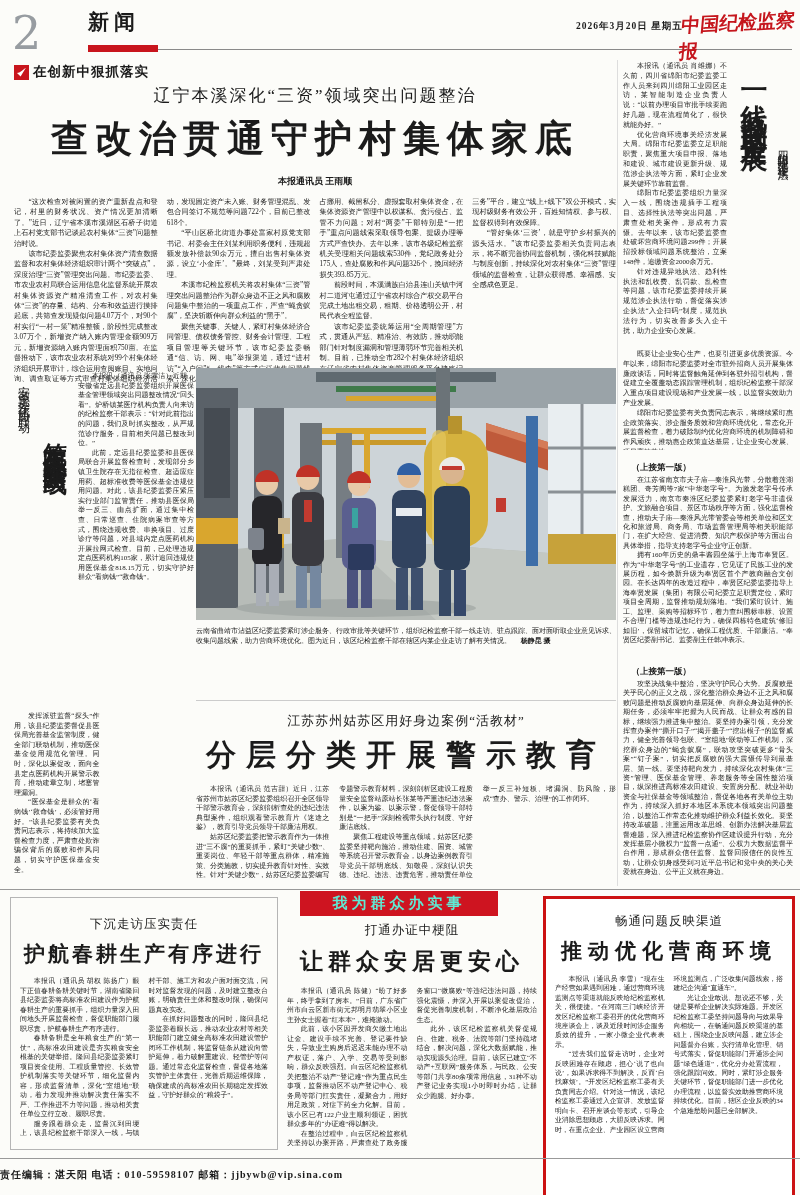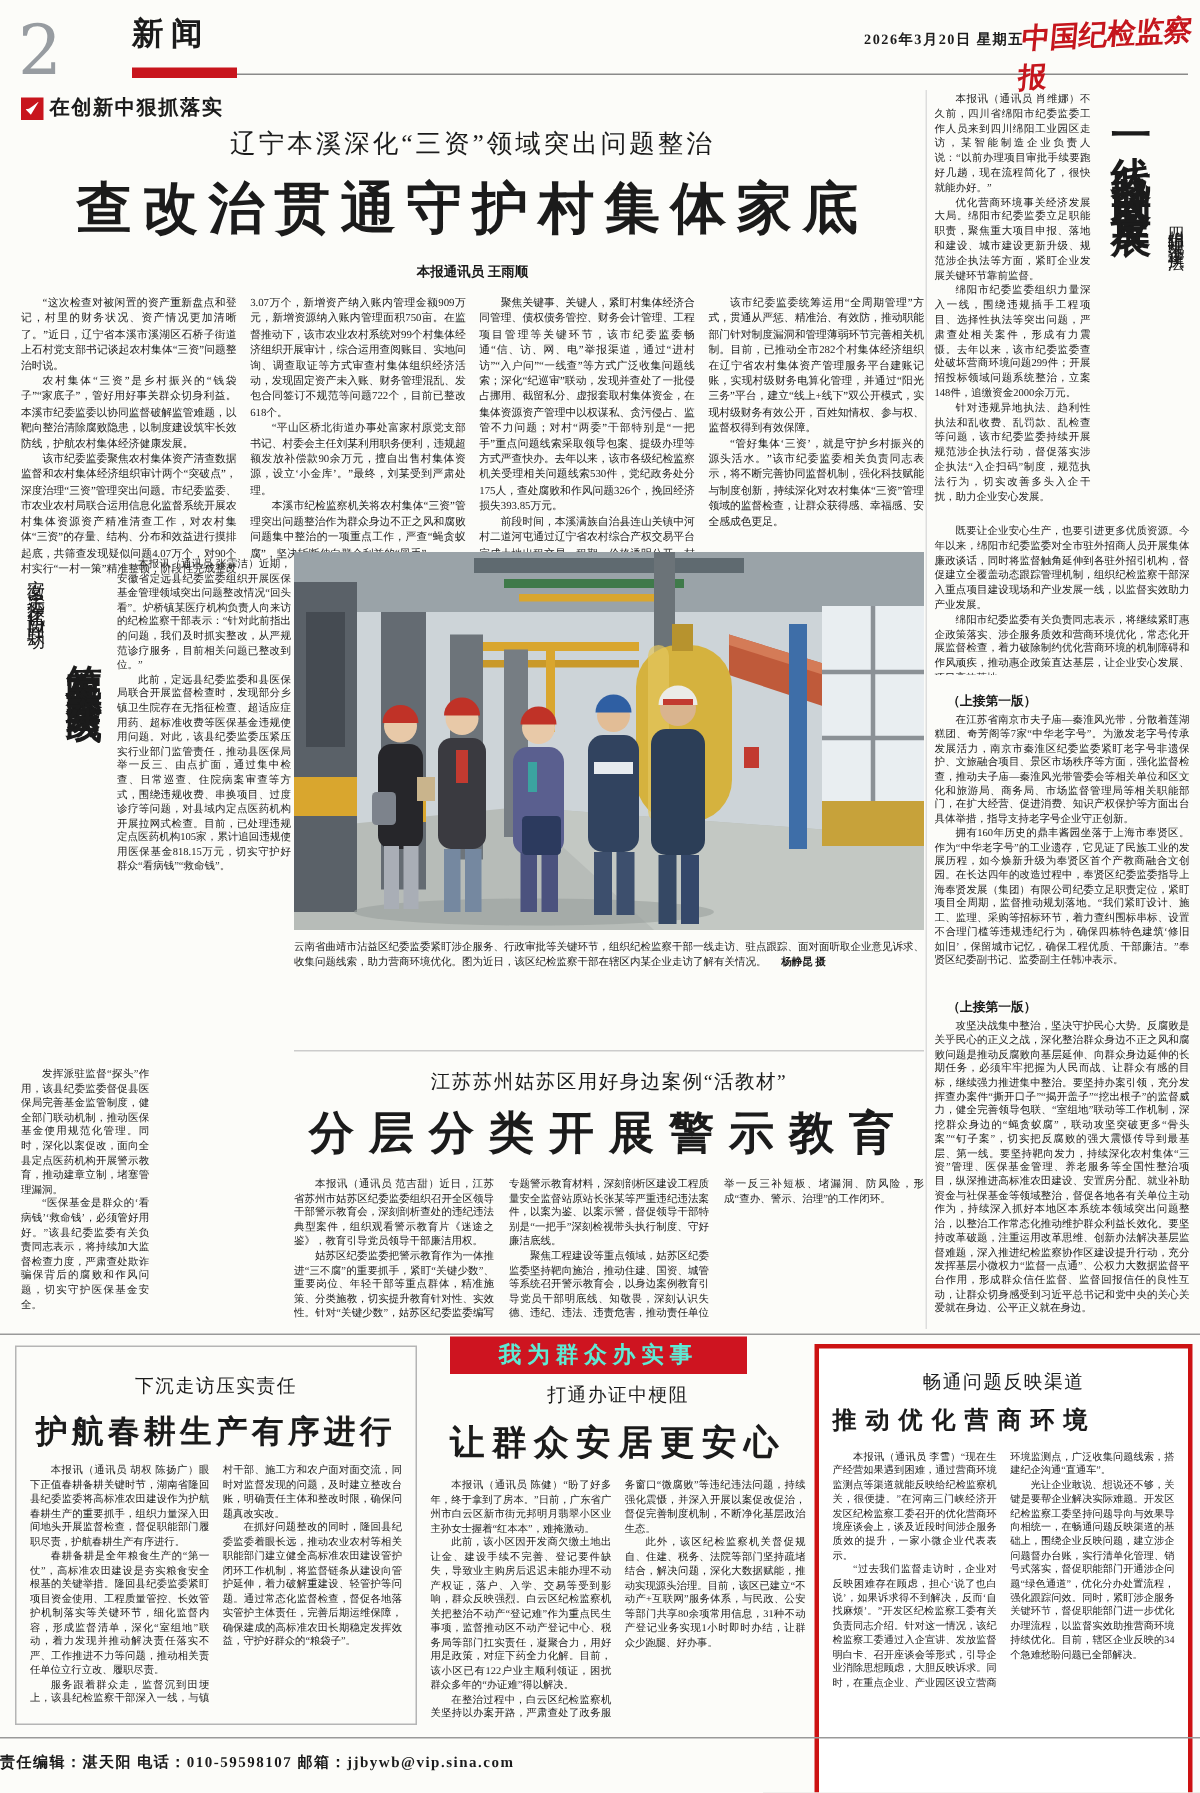--- a/index.html
+++ b/index.html
@@ -75,21 +75,21 @@
   .bl-body{margin-top:8px;column-count:2;column-gap:9px;column-fill:auto;
            font-size:6.9px;line-height:9.5px;height:170px;overflow:hidden;}
   .bm-art{position:absolute;left:287px;top:922px;width:250px;}
   .bm-kicker{text-align:center;font-size:12.5px;letter-spacing:1px;}
   .bm-headline{text-align:center;font-size:23px;font-weight:bold;letter-spacing:5px;margin-top:7px;}
   .bm-body{margin-top:9px;column-count:2;column-gap:9px;column-fill:auto;
            font-size:6.9px;line-height:9.5px;height:168px;overflow:hidden;}
   .br-box{position:absolute;left:543px;top:896px;width:252px;height:322px;border:3px solid #cc1212;
           padding:6px 9px;box-sizing:border-box;background:#fff;}
   .br-kicker{text-align:center;font-size:12.5px;letter-spacing:1px;margin-top:8px;}
-  .br-headline{font-size:16px;font-weight:bold;letter-spacing:6px;margin-top:7px;}
+  .br-headline{text-align:center;font-size:21px;font-weight:bold;letter-spacing:6px;margin-top:7px;}
   .br-body{margin-top:9px;column-count:2;column-gap:9px;column-fill:auto;
            font-size:6.8px;line-height:9.4px;height:172px;overflow:hidden;}
   
   .footer-rule{position:absolute;left:0;top:1158px;width:800px;border-top:1px solid #999;}
   .footer{position:absolute;left:0;top:1168px;width:760px;text-align:left;font-size:10px;font-weight:bold;letter-spacing:1px;}
 </style>
 </head>
 <body>
 
 <div class="page">
@@ -105,21 +105,20 @@
     <span class="flag-icon"></span>
     <span class="flag-label">在创新中狠抓落实</span>
   </div>
 
   <div class="main-art">
     <div class="main-kicker">辽宁本溪深化“三资”领域突出问题整治</div>
     <div class="main-headline">查改治贯通守护村集体家底</div>
     <div class="main-byline">本报通讯员 王雨顺</div>
     <div class="main-body jtext">
         <p>“这次检查对被闲置的资产重新盘点和登记，村里的财务状况、资产情况更加清晰了。”近日，辽宁省本溪市溪湖区石桥子街道上石村党支部书记谈起农村集体“三资”问题整治时说。</p>
-        <p>农村集体“三资”是乡村振兴的“钱袋子”“家底子”，管好用好事关群众切身利益。本溪市纪委监委以协同监督破解监管难题，以靶向整治清除腐败隐患，以制度建设筑牢长效防线，护航农村集体经济健康发展。</p>
         <p>该市纪委监委聚焦农村集体资产清查数据监督和农村集体经济组织审计两个“突破点”，深度治理“三资”管理突出问题。市纪委监委、市农业农村局联合运用信息化监督系统开展农村集体资源资产精准清查工作，对农村集体“三资”的存量、结构、分布和效益进行摸排起底，共筛查发现疑似问题4.07万个，对90个村实行“一村一策”精准整顿，阶段性完成整改3.07万个，新增资产纳入账内管理金额909万元，新增资源纳入账内管理面积750亩。在监督推动下，该市农业农村系统对99个村集体经济组织开展审计，综合运用查阅账目、实地问询、调查取证等方式审查村集体组织经济活动，发现固定资产未入账、财务管理混乱、发包合同签订不规范等问题722个，目前已整改618个。</p>
         <p>“平山区桥北街道办事处富家村原党支部书记、村委会主任刘某利用职务便利，违规超额发放补偿款90余万元，擅自出售村集体资源，设立‘小金库’。”最终，刘某受到严肃处理。</p>
         <p>本溪市纪检监察机关将农村集体“三资”管理突出问题整治作为群众身边不正之风和腐败问题集中整治的一项重点工作，严查“蝇贪蚁腐”，坚决斩断伸向群众利益的“黑手”。</p>
         <p>聚焦关键事、关键人，紧盯村集体经济合同管理、债权债务管控、财务会计管理、工程项目管理等关键环节，该市纪委监委畅通“信、访、网、电”举报渠道，通过“进村访”“入户问”“一线查”等方式广泛收集问题线索；深化“纪巡审”联动，发现并查处了一批侵占挪用、截留私分、虚报套取村集体资金，在集体资源资产管理中以权谋私、贪污侵占、监管不力问题；对村“两委”干部特别是“一把手”重点问题线索采取领导包案、提级办理等方式严查快办。去年以来，该市各级纪检监察机关受理相关问题线索530件，党纪政务处分175人，查处腐败和作风问题326个，挽回经济损失393.85万元。</p>
         <p>前段时间，本溪满族自治县连山关镇中河村二道河屯通过辽宁省农村综合产权交易平台完成土地出租交易，租期、价格透明公开，村民代表全程监督。</p>
         <p>该市纪委监委统筹运用“全周期管理”方式，贯通从严惩、精准治、有效防，推动职能部门针对制度漏洞和管理薄弱环节完善相关机制。目前，已推动全市282个村集体经济组织在辽宁省农村集体资产管理服务平台建账记账，实现村级财务电算化管理，并通过“阳光三务”平台，建立“线上+线下”双公开模式，实现村级财务有效公开，百姓知情权、参与权、监督权得到有效保障。</p>
         <p>“管好集体‘三资’，就是守护乡村振兴的源头活水。”该市纪委监委相关负责同志表示，将不断完善协同监督机制，强化科技赋能与制度创新，持续深化对农村集体“三资”管理领域的监督检查，让群众获得感、幸福感、安全感成色更足。</p>
       </div>
   </div>
 

